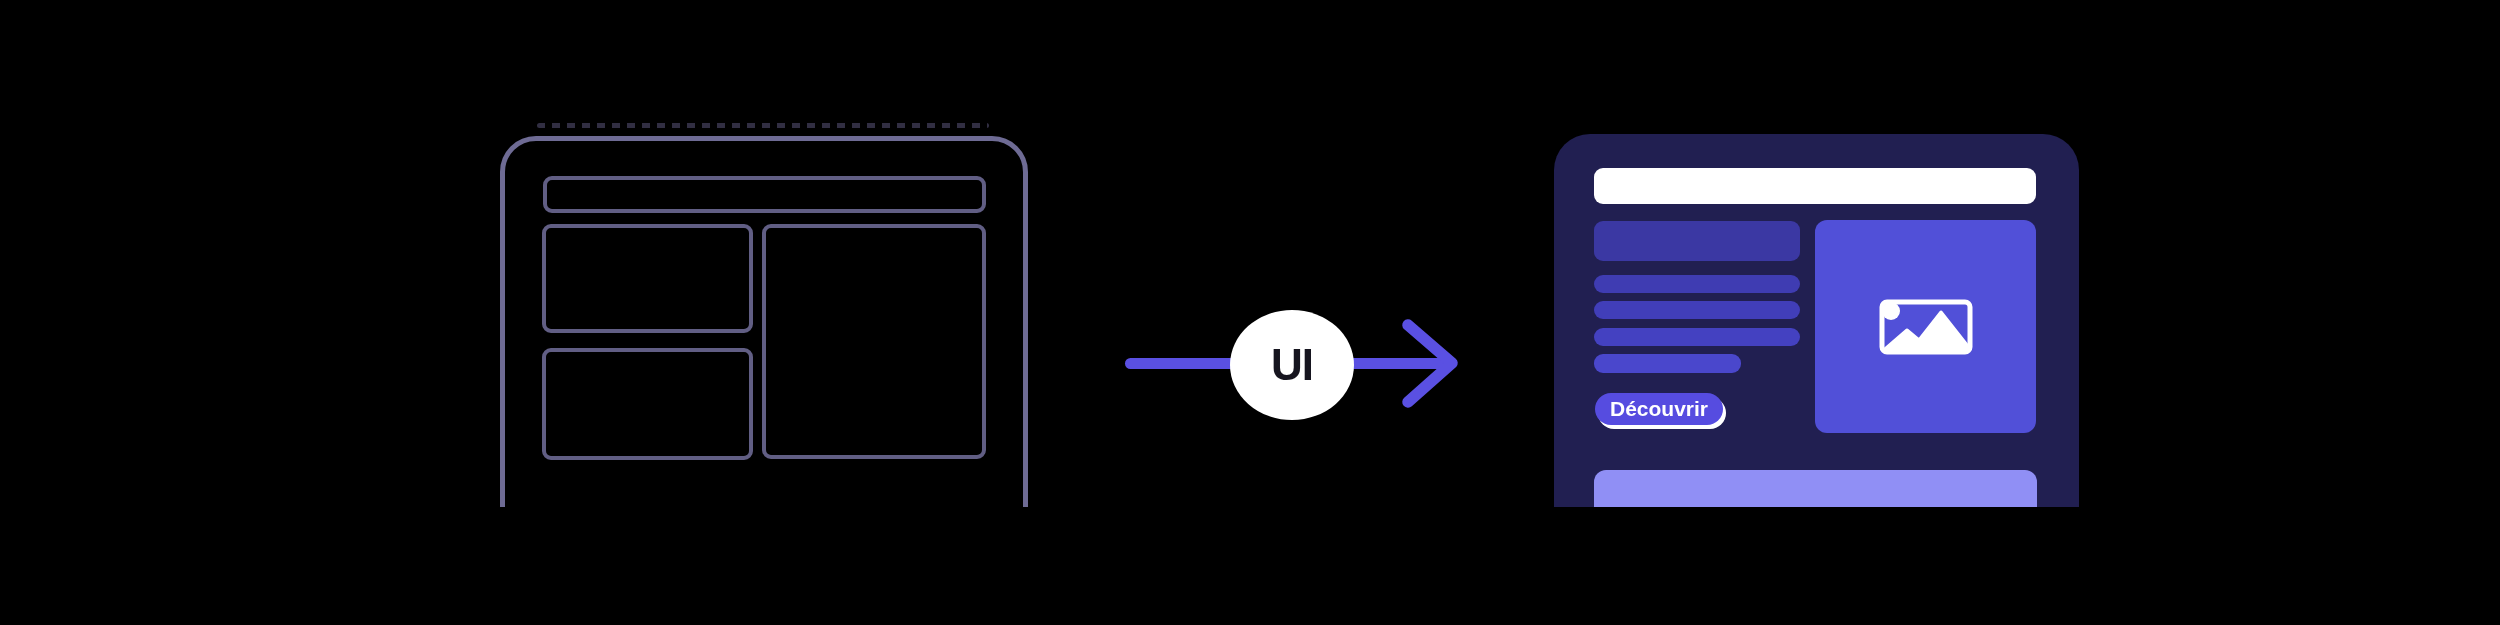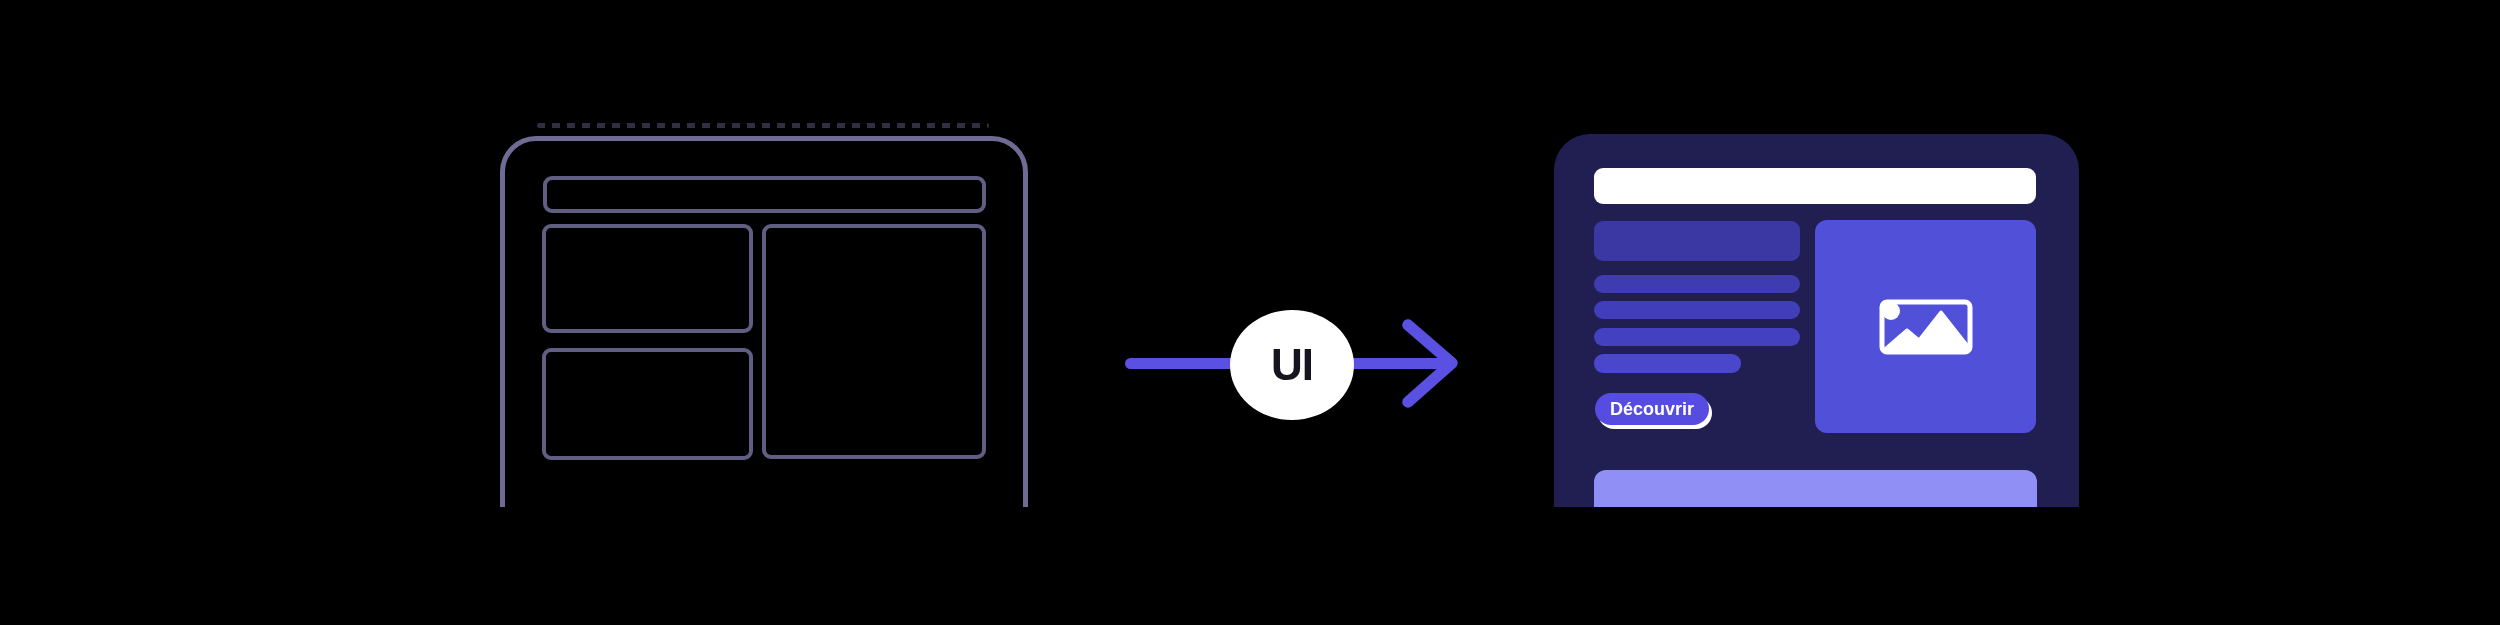--- a/index.html
+++ b/index.html
@@ -62,21 +62,21 @@
   .sk-l2{left:40px;top:167px;width:206px;height:18px;background:var(--sk3,#413eb9);}
   .sk-l3{left:40px;top:194px;width:206px;height:18px;background:var(--sk4,#4441c1);}
   .sk-short{left:40px;top:220px;width:147px;height:19px;background:var(--sk5,#4a47cc);}
   .ui-button{
     left:41px;top:259px;height:32px;padding:0 15px;
     display:inline-flex;align-items:center;justify-content:center;
     border:none;border-radius:16px;
     background:var(--btn,#564ce0);
     box-shadow:3px 4px 0 var(--header-white,#ffffff);
     color:#fff;font-family:"Liberation Sans",sans-serif;
-    font-weight:bold;font-size:18px;cursor:pointer;
+    font-weight:bold;font-size:21px;cursor:pointer;
   }
   .ui-panel{
     left:261px;top:86px;width:221px;height:213px;border-radius:12px;
     background:var(--panel,#5150d8);
     display:flex;align-items:center;justify-content:center;
   }
   .ui-bottom{left:40px;top:336px;width:443px;height:230px;border-radius:12px;background:var(--light,#908ff5);}
 </style>
 </head>
 <body>

